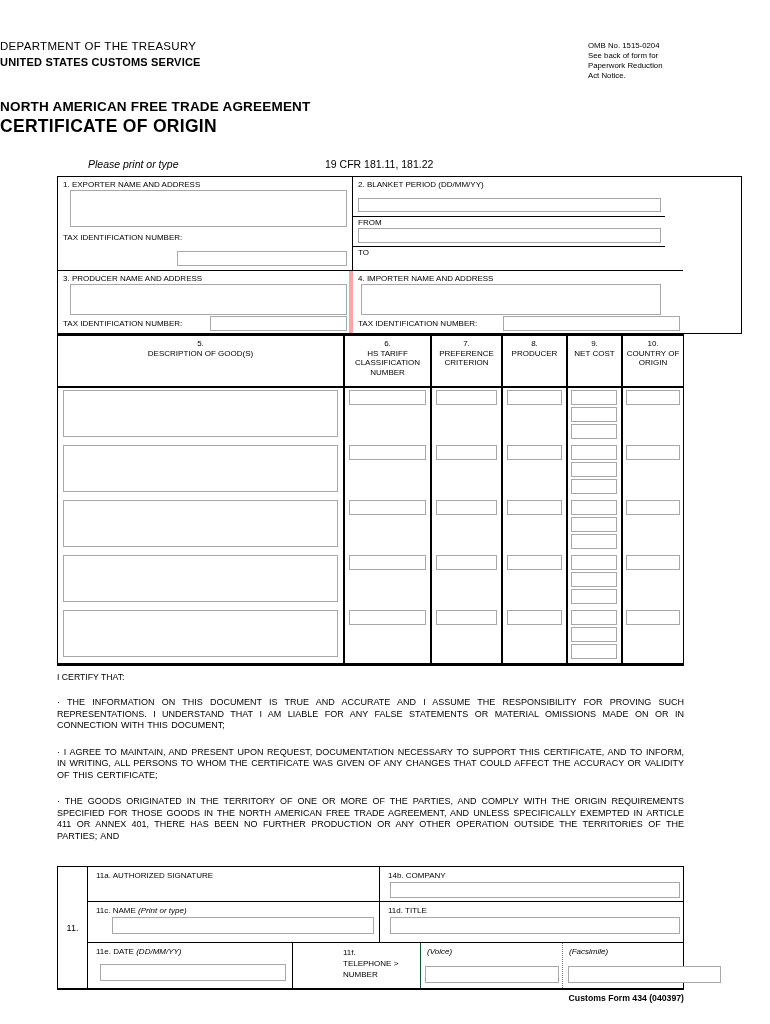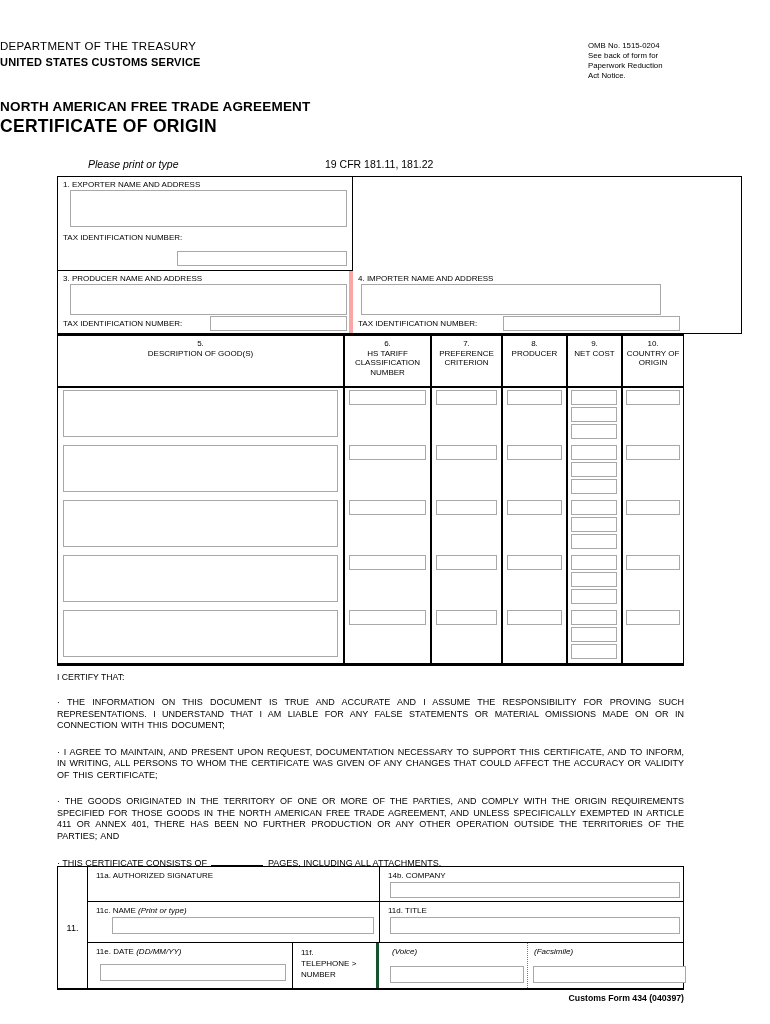--- a/index.html
+++ b/index.html
@@ -92,22 +92,22 @@
   .r1 { height:34px; }
   .r2 { height:41px; border-top:1px solid #000; }
   .r3 { flex:1; border-top:1px solid #000; }
   .s11cell { position:relative; box-sizing:border-box; }
   .s11lab { position:absolute; left:8px; top:4px; font-size:8px; white-space:nowrap; }
   .s11a { width:292px; border-right:1px solid #000; }
   .s11b { flex:1; }
   .s11c { width:292px; border-right:1px solid #000; }
   .s11d { flex:1; }
   .s11e { width:205px; border-right:1px solid #000; }
-  .s11f { width:86px; border-right:3px solid #14532d; }
-  .s11voice { width:142px; border-right:1px dotted #777;margin-left:7px; }
+  .s11f { width:86px; border-right:1px solid #14532d;margin-left:42px; }
+  .s11voice { width:142px; border-right:1px dotted #777; }
   .s11fax { flex:1; }
   .f11lines { position:absolute; left:8px; top:4px; font-size:8px; line-height:11px; }
   .boxb { left:10px; top:15px; width:290px; height:16px; }
   .boxc { left:24px; top:15px; width:262px; height:17px; }
   .boxd { left:10px; top:15px; width:290px; height:17px; }
   .boxe { left:12px; top:21px; width:186px; height:17px; }
   .boxv { left:4px; top:23px; width:134px; height:17px; }
   .boxf { left:5px; top:23px; width:153px; height:17px; }
 
   .footer { right:86px; top:993px; font-size:8.7px; font-weight:bold; }
@@ -130,20 +130,29 @@
   <div class="abs instruction">Please print or type</div>
   <div class="abs cfr">19 CFR 181.11, 181.22</div>
 
   <div class="abs topblock">
     <div class="cell c1">
       <div class="flabel lab-tl">1. EXPORTER NAME AND ADDRESS</div>
       <textarea class="ibox big1" style=""></textarea>
       <div class="flabel tax1lab">TAX IDENTIFICATION NUMBER:</div>
       <input type="text" class="ibox taxbox1" style="">
     </div>
+    <div class="cell c2">
+      <div class="flabel lab-tl">2. BLANKET PERIOD (DD/MM/YY)</div>
+      <input type="text" class="ibox b2input1" style="">
+      <div class="abs sep2a"></div>
+      <div class="flabel fromlab">FROM</div>
+      <input type="text" class="ibox b2input2" style="">
+      <div class="abs sep2b"></div>
+      <div class="flabel tolab">TO</div>
+    </div>
     <div class="cell c3">
       <div class="flabel lab-tl">3. PRODUCER NAME AND ADDRESS</div>
       <textarea class="ibox big3" style=""></textarea>
       <div class="flabel tax3lab">TAX IDENTIFICATION NUMBER:</div>
       <input type="text" class="ibox taxbox3" style="">
     </div>
     <div class="cell c4">
       <div class="flabel lab-tl">4. IMPORTER NAME AND ADDRESS</div>
       <textarea class="ibox big4" style=""></textarea>
       <div class="flabel tax4lab">TAX IDENTIFICATION NUMBER:</div>
@@ -272,21 +281,20 @@
           </div>
       </div>
     </div>
   </div>
 
   <div class="abs cert">
     <div class="cert-head">I CERTIFY THAT:</div>
     <p class="clause">· THE INFORMATION ON THIS DOCUMENT IS TRUE AND ACCURATE AND I ASSUME THE RESPONSIBILITY FOR PROVING SUCH REPRESENTATIONS.  I UNDERSTAND THAT I AM LIABLE FOR ANY FALSE STATEMENTS OR MATERIAL OMISSIONS MADE ON OR IN CONNECTION WITH THIS DOCUMENT;</p>
     <p class="clause">· I AGREE TO MAINTAIN, AND PRESENT UPON REQUEST, DOCUMENTATION NECESSARY TO SUPPORT THIS CERTIFICATE, AND TO INFORM, IN WRITING, ALL PERSONS TO WHOM THE CERTIFICATE WAS GIVEN OF ANY CHANGES THAT COULD AFFECT THE ACCURACY OR VALIDITY OF THIS CERTIFICATE;</p>
     <p class="clause">· THE GOODS ORIGINATED IN THE TERRITORY OF ONE OR MORE OF THE PARTIES, AND COMPLY WITH THE ORIGIN REQUIREMENTS SPECIFIED FOR THOSE GOODS IN THE NORTH AMERICAN FREE TRADE AGREEMENT, AND UNLESS SPECIFICALLY EXEMPTED IN ARTICLE 411 OR ANNEX 401, THERE HAS BEEN NO FURTHER PRODUCTION OR ANY OTHER OPERATION OUTSIDE THE TERRITORIES OF THE PARTIES; AND</p>
-    <p class="pages-line"><span>· THIS CERTIFICATE CONSISTS OF</span><span class="blank"></span><span>PAGES, INCLUDING ALL ATTACHMENTS.</span></p>
   </div>
 
   <div class="abs sec11">
     <div class="s11num">11.</div>
     <div class="s11main">
       <div class="s11row r1">
         <div class="s11cell s11a">
           <div class="s11lab">11a. AUTHORIZED SIGNATURE</div>
         </div>
         <div class="s11cell s11b">

